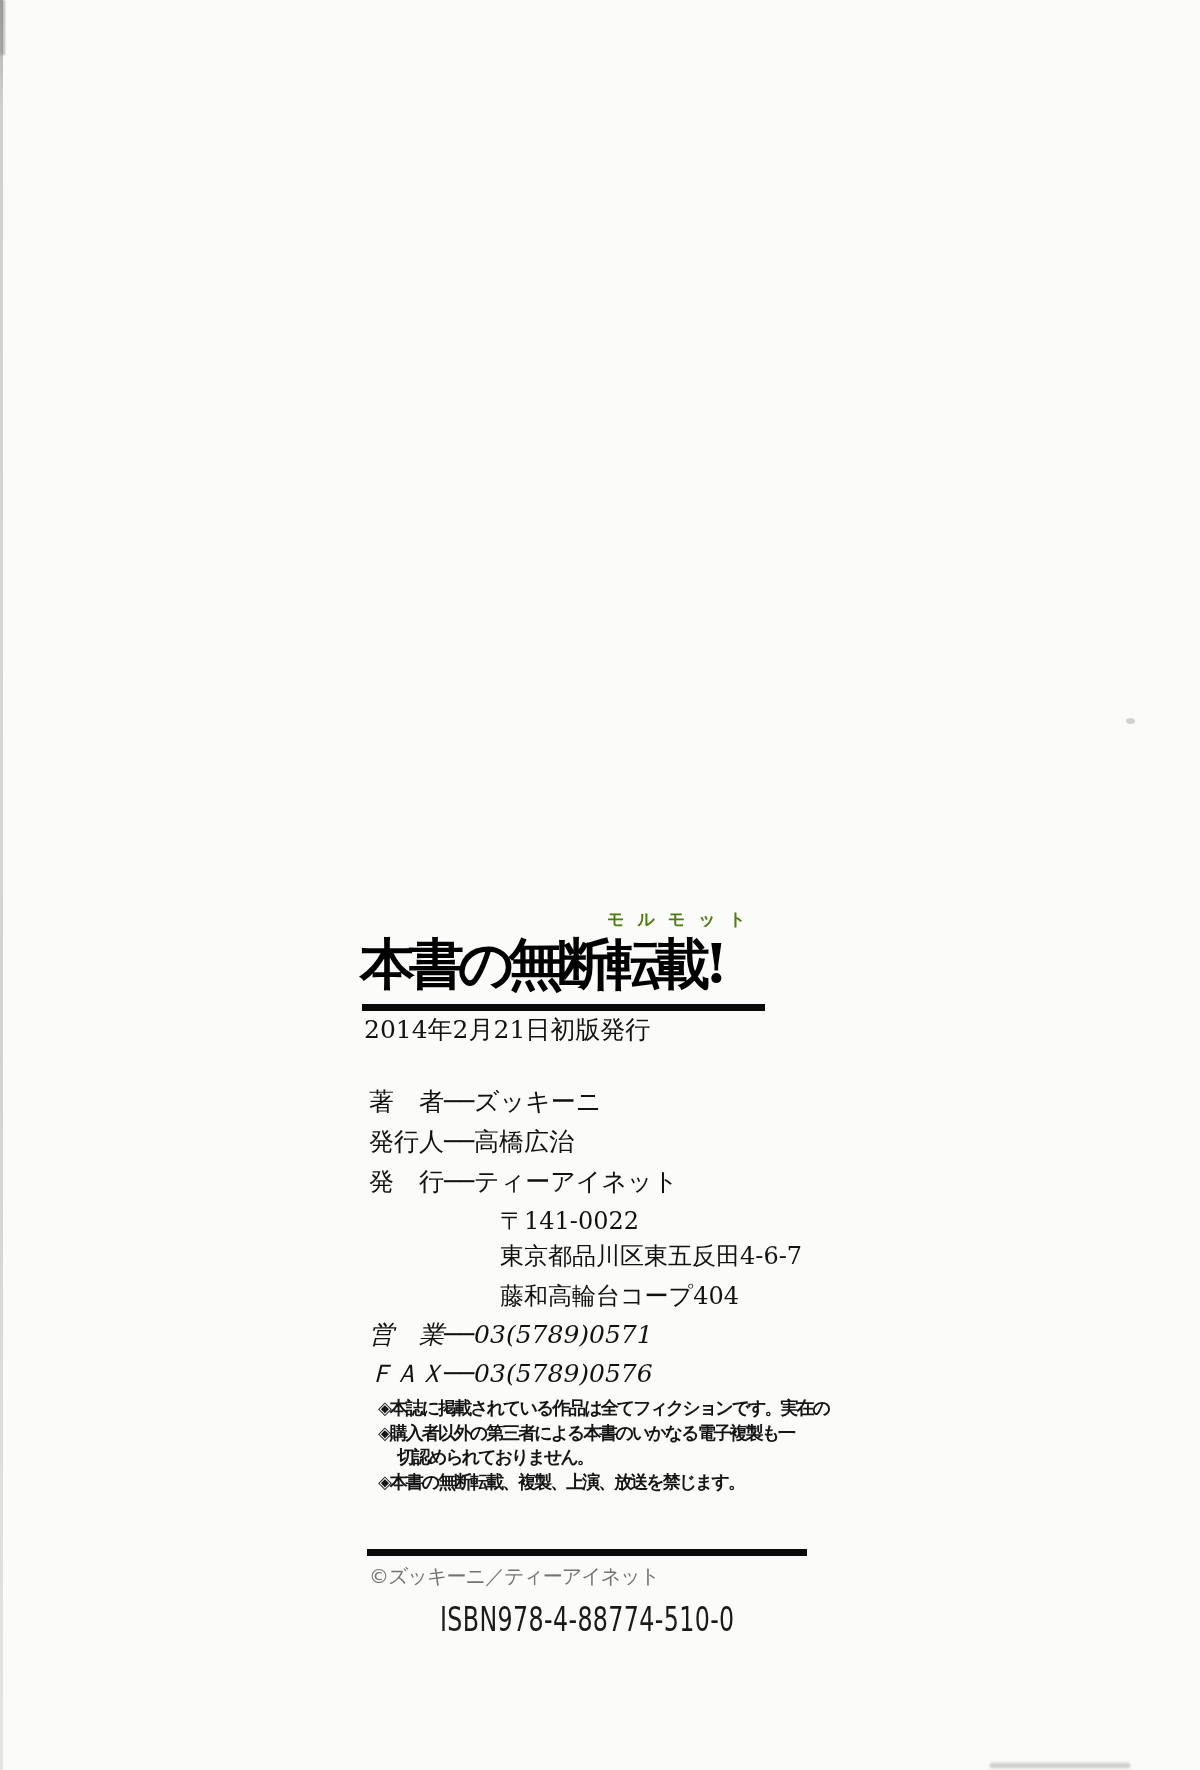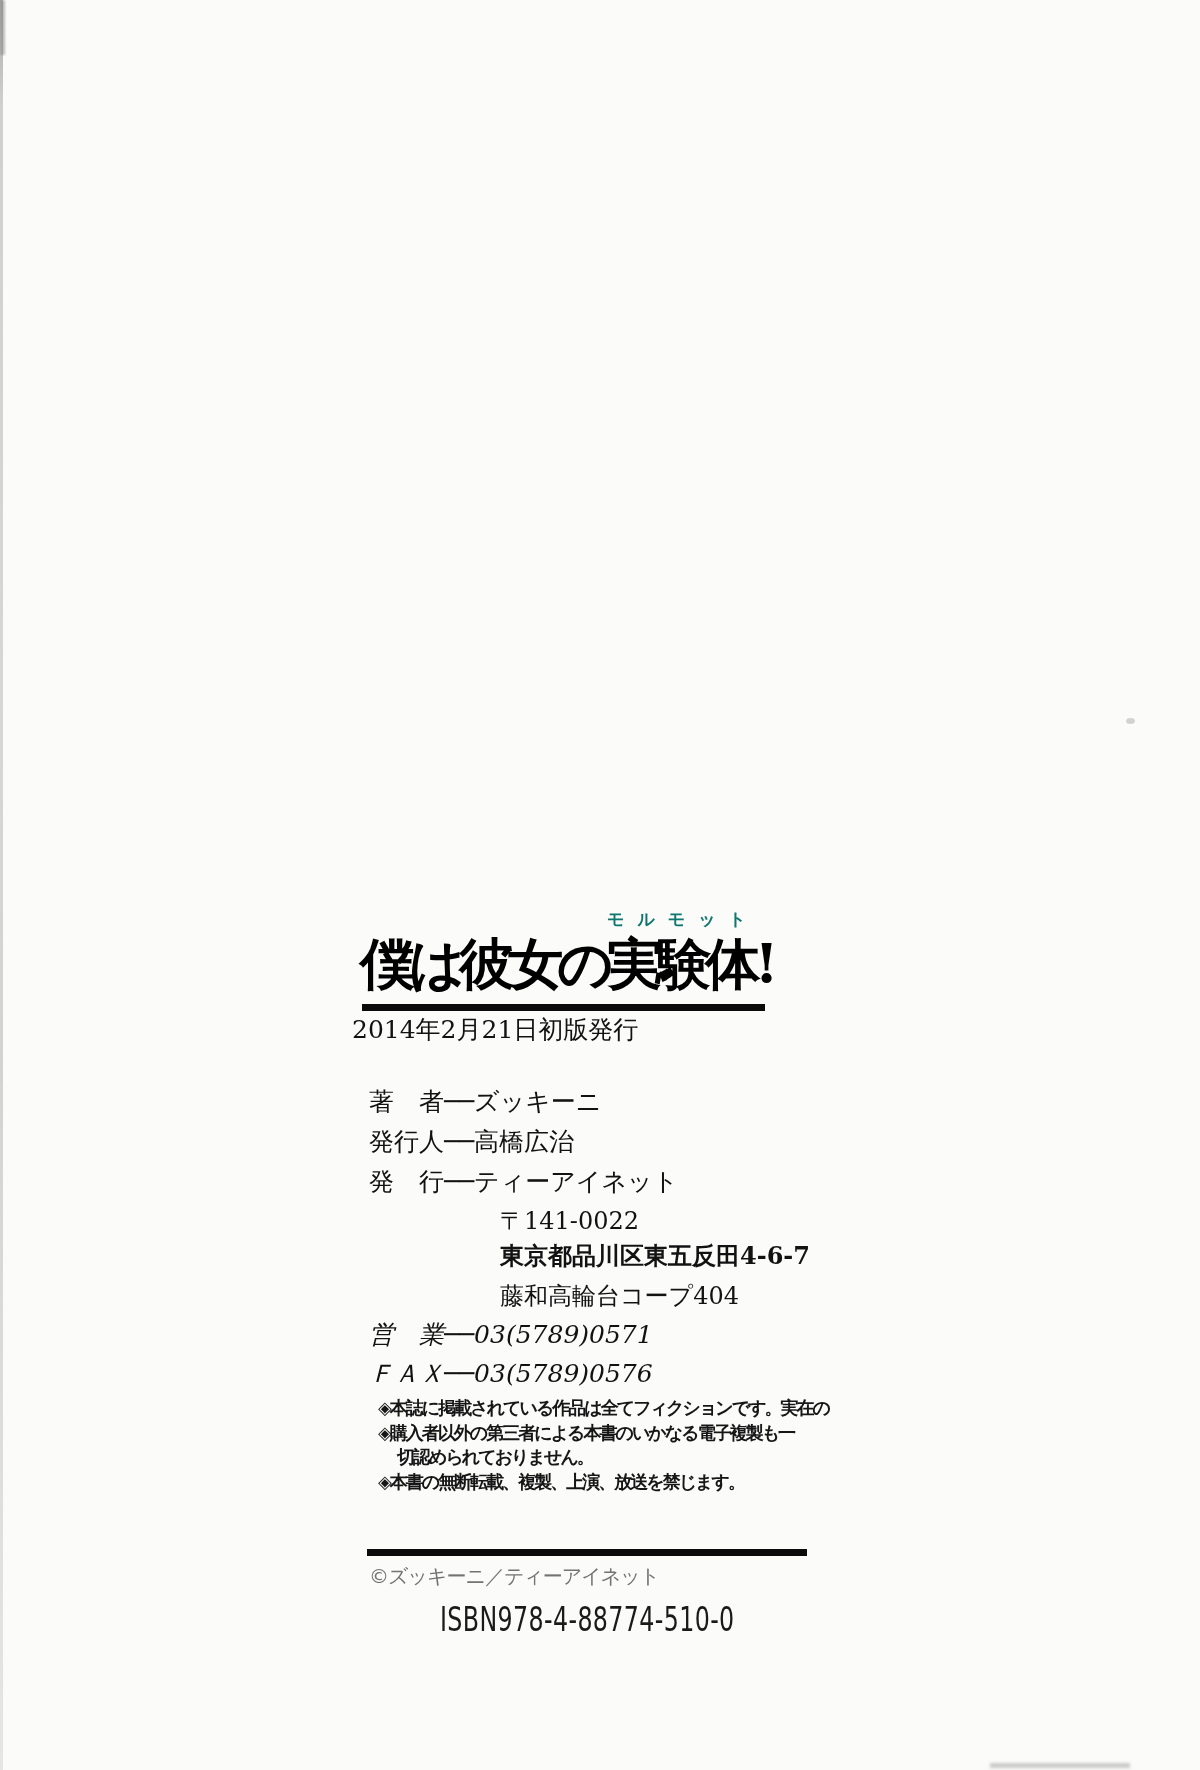--- a/index.html
+++ b/index.html
@@ -30,43 +30,43 @@
   }
   .speck{
     position:absolute;left:1126px;top:718px;width:9px;height:6px;
     background:#c9c9c9;border-radius:50%;opacity:.8;filter:blur(.5px);
   }
 
   
   .furigana{
     left:607px;top:911px;
     font-size:17px;font-weight:700;letter-spacing:13px;
-    color:#0f766e;
+    color:#4d7c0f;
     font-family:"DejaVu Sans","Liberation Sans",sans-serif;
   }
   .title{
     left:360px;top:936px;
     font-size:55px;font-weight:900;letter-spacing:-6px;
     color:#000;
   }
   .rule{background:#0b0b0b;}
   .rule-top{left:362px;top:1004px;width:403px;height:7px;}
   .rule-bottom{left:367px;top:1549px;width:440px;height:7px;}
 
-  .edition{left:352px;top:1017px;font-size:25px;}
+  .edition{left:364px;top:1017px;font-size:25px;}
 
   .credit-row{left:369px;font-size:25px;}
   .credit-1{top:1089px;text-align:center;}
   .credit-2{top:1129px;}
   .credit-3{top:1169px;}
   .dash{letter-spacing:0;}
 
   .addr{left:500px;font-size:24px;}
   .addr-postal{top:1209px;}
-  .addr-1{top:1244px;font-weight:bold;}
+  .addr-1{top:1244px;}
   .addr-2{top:1284px;}
 
   .contact-row{left:369px;font-size:25px;font-style:italic;}
   .contact-1{top:1322px;}
   .contact-2{top:1361px;}
 
   .notices{
     position:absolute;left:378px;top:1396px;width:460px;
     font-size:18px;letter-spacing:-2px;line-height:24.5px;
     font-weight:600;color:#161616;
@@ -90,21 +90,21 @@
 <body>
 
 <div class="page">
 
   <div class="edge-left"></div>
   <div class="edge-left-top"></div>
   <div class="smudge-bottom"></div>
   <div class="speck"></div>
 
   <div class="abs furigana">モルモット</div>
-  <div class="abs title">僕は彼女の実験体!</div>
+  <div class="abs title">本書の無断転載!</div>
   <div class="abs rule rule-top"></div>
 
   <div class="abs edition">2014年2月21日初版発行</div>
 
   <div class="abs credit-row credit-1"><span>著　者</span><span class="dash">──</span><span>ズッキーニ</span></div>
   <div class="abs credit-row credit-2"><span>発行人</span><span class="dash">──</span><span>高橋広治</span></div>
   <div class="abs credit-row credit-3"><span>発　行</span><span class="dash">──</span><span>ティーアイネット</span></div>
 
   <div class="abs addr addr-postal">〒141-0022</div>
   <div class="abs addr addr-1">東京都品川区東五反田4-6-7</div>

